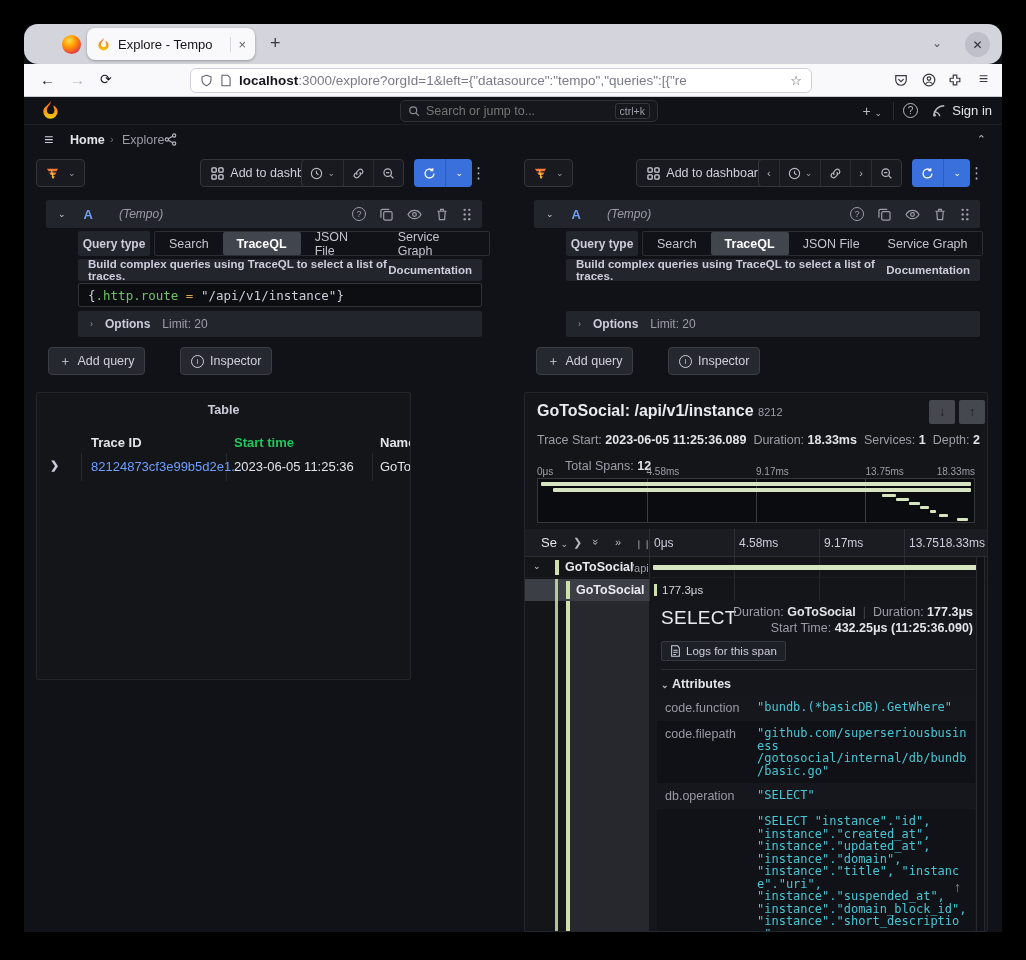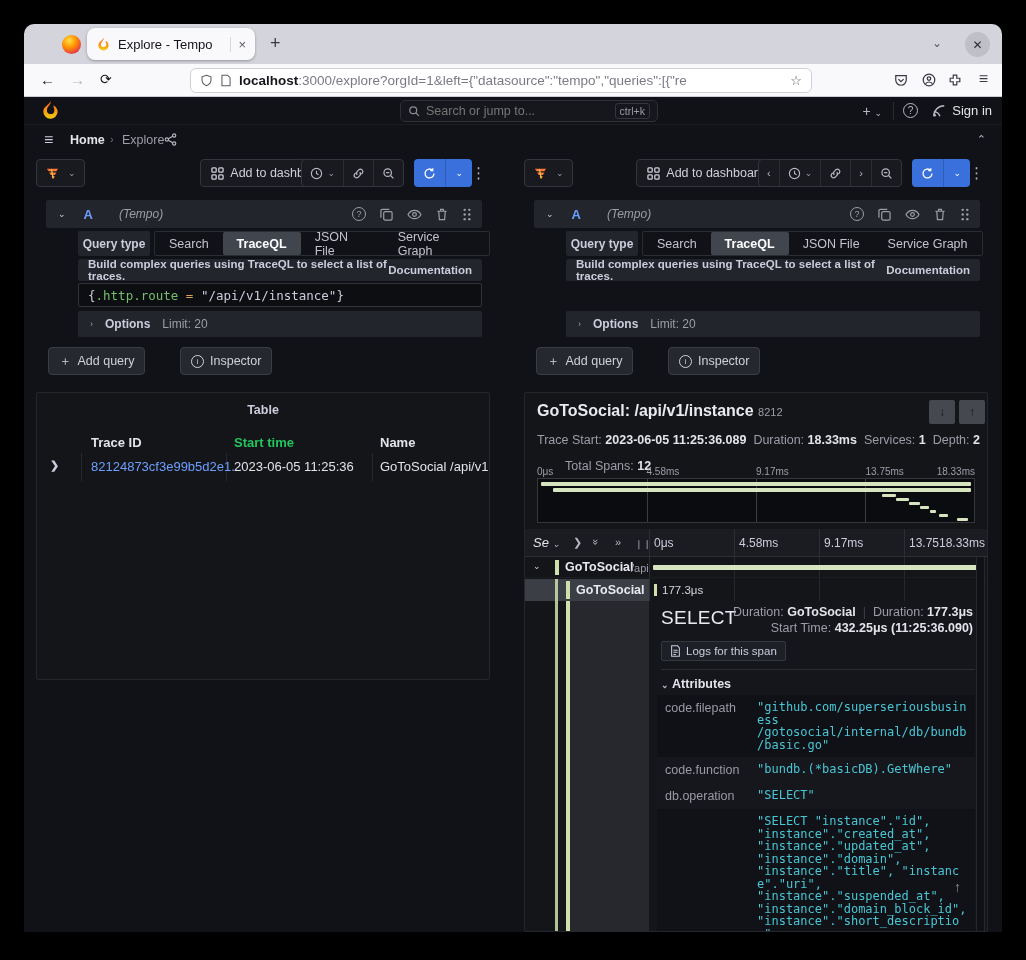--- a/index.html
+++ b/index.html
@@ -4,21 +4,21 @@
 <style>
   * { box-sizing: border-box; margin: 0; padding: 0; }
   html,body { background:#000; }
   body { font-family:"Liberation Sans",sans-serif; }
   .stage { position:relative; width:1026px; height:960px; background:#000; overflow:hidden; }
   .abs { position:absolute; }
 
   
   .window { position:absolute; left:24px; top:24px; width:978px; height:908px;
             border-radius:10px 10px 0 0; overflow:hidden; background:#111217; }
-  .tabbar { position:absolute; left:0; top:0; right:0; height:40px; background:#d4d4dc; }
+  .tabbar { position:absolute; left:0; top:0; right:0; height:40px; background:#d4d4dc;border-radius:14px; }
   .ff-logo { position:absolute; left:38px; top:11px; width:19px; height:19px; border-radius:50%;
              background:radial-gradient(circle at 38% 30%, #ffe14a 0%, #ff9500 38%, #e8443c 72%, #a5007f 100%); }
   .tab { position:absolute; left:63px; top:4px; width:168px; height:32px; background:#f9f9fb;
          border-radius:8px; box-shadow:0 1px 3px rgba(0,0,0,.3); display:flex; align-items:center;
          padding:0 9px; gap:7px; }
   .tab-title { font-size:13px; color:#15141a; white-space:nowrap; overflow:hidden; flex:1; }
   .tab-x { color:#5b5b66; font-size:13px; border-left:1px solid #d7d7dc; padding-left:7px; }
   .newtab { position:absolute; left:246px; top:9px; font-size:18px; color:#3a3a44; }
   .tab-listbtn { position:absolute; right:60px; top:12px; color:#5b5b66; font-size:12px; }
   .win-close { position:absolute; right:12px; top:8px; width:25px; height:25px; border-radius:50%;
@@ -306,21 +306,21 @@
         </div>
         <span class="btn-sec abs" style="left:12px;top:192px;background:#26282f;border-color:#3a3d44;">
           <span>＋</span>
             <span>Add query</span>
         </span>
         <span class="btn-sec abs" style="left:144px;top:192px;background:#26282f;border-color:#3a3d44;">
           <span style="width:13px;height:13px;border:1.2px solid #d0d0dc;border-radius:50%;font-size:8px;display:flex;align-items:center;justify-content:center;">i</span>
           <span>Inspector</span>
         </span>
 
-        <div class="card" style="left:0;top:237px;width:454px;height:288px;">
+        <div class="card" style="left:0;top:237px;width:375px;height:288px;">
           <div style="text-align:center;padding-top:10px;font-weight:bold;font-size:12.5px;color:#ccccdc;">Table</div>
           <span class="abs" style="left:54px;top:42px;font-weight:bold;color:#e3e3ea;">Trace ID</span>
           <span class="abs" style="left:197px;top:42px;font-weight:bold;color:#22c55e;">Start time</span>
           <span class="abs" style="left:343px;top:42px;font-weight:bold;color:#e3e3ea;">Name</span>
           <div class="vline" style="left:44px;top:60px;height:28px;"></div>
           <div class="vline" style="left:189px;top:60px;height:28px;"></div>
           <div class="vline" style="left:335px;top:60px;height:28px;"></div>
           <div class="abs" style="left:0;top:60px;right:0;height:28px;">
             <span class="abs" style="left:13px;top:6px;color:#ccccdc;font-size:11px;font-weight:bold;">❯</span>
             <span class="abs link" style="left:54px;top:6px;">82124873cf3e99b5d2e1...</span>
@@ -472,21 +472,21 @@
             <div class="bar" style="left:79%;width:3%;top:15px;height:3px;"></div>
             <div class="bar" style="left:82%;width:3%;top:19px;height:3px;"></div>
             <div class="bar" style="left:85%;width:2.6%;top:23px;height:3px;"></div>
             <div class="bar" style="left:87.6%;width:2%;top:27px;height:3px;"></div>
             <div class="bar" style="left:89.8%;width:1.6%;top:31px;height:3px;"></div>
             <div class="bar" style="left:92%;width:2%;top:35px;height:3px;"></div>
             <div class="bar" style="left:96%;width:2.6%;top:39px;height:3px;"></div>
           </div>
 
           <div class="abs" style="left:0;top:136px;right:0;height:28px;background:#1a1c21;border-bottom:1px solid #2c2e34;">
-            <span class="abs" style="left:8px;top:6px;font-size:13px;color:#e3e3ea;font-style:italic;"><span>Se</span> <span style="font-size:9px;color:#b7b7c2;">⌄</span></span>
+            <span class="abs" style="left:16px;top:6px;font-size:13px;color:#e3e3ea;"><span>Se</span> <span style="font-size:9px;color:#b7b7c2;">⌄</span></span>
             <span class="abs" style="left:48px;top:7px;color:#b7b7c2;font-size:11px;">❯</span>
             <span class="abs" style="left:68px;top:7px;color:#b7b7c2;font-size:11px;display:inline-block;transform:rotate(90deg);">»</span>
             <span class="abs" style="left:90px;top:7px;color:#b7b7c2;font-size:11px;">»</span>
             <span class="abs" style="left:110px;top:10px;color:#6e6e78;font-size:9px;letter-spacing:1px;">❙❙</span>
             <div class="vline" style="left:124px;top:0;height:28px;background:#2c2e34;"></div>
             <div class="vline" style="left:209px;top:0;height:28px;background:#2c2e34;"></div>
             <div class="vline" style="left:294px;top:0;height:28px;background:#2c2e34;"></div>
             <div class="vline" style="left:379px;top:0;height:28px;background:#2c2e34;"></div>
             <span class="abs" style="left:129px;top:7px;font-size:12px;">0μs</span>
             <span class="abs" style="left:214px;top:7px;font-size:12px;">4.58ms</span>
@@ -546,29 +546,29 @@
                 <span>Logs for this span</span>
               </span>
 
               <div class="abs" style="left:12px;right:12px;top:68px;height:1px;background:#2b2d33;"></div>
 
               <div class="abs" style="left:12px;top:76px;font-size:12.5px;font-weight:bold;color:#e3e3ea;">
                 <span style="font-size:9px;color:#b7b7c2;">⌄</span>&nbsp;<span>Attributes</span>
               </div>
 
               <div class="abs" style="left:8px;right:12px;top:94px;">
+                <div class="attr-row light-r">
+                  <span class="k">code.function</span>
+                  <span class="v">"bundb.(*basicDB).GetWhere"</span>
+                </div>
                 <div class="attr-row dark-r">
                   <span class="k">code.filepath</span>
                   <span class="v">"github.com/superseriousbusiness
 /gotosocial/internal/db/bundb
 /basic.go"</span>
-                </div>
-                <div class="attr-row light-r">
-                  <span class="k">code.function</span>
-                  <span class="v">"bundb.(*basicDB).GetWhere"</span>
                 </div>
                 <div class="attr-row light-r">
                   <span class="k">db.operation</span>
                   <span class="v">"SELECT"</span>
                 </div>
                 <div class="attr-row" style="background:#101217;">
                   <span class="k"></span>
                   <span class="v" style="line-height:12.5px;">"SELECT "instance"."id",
 "instance"."created_at",
 "instance"."updated_at",

